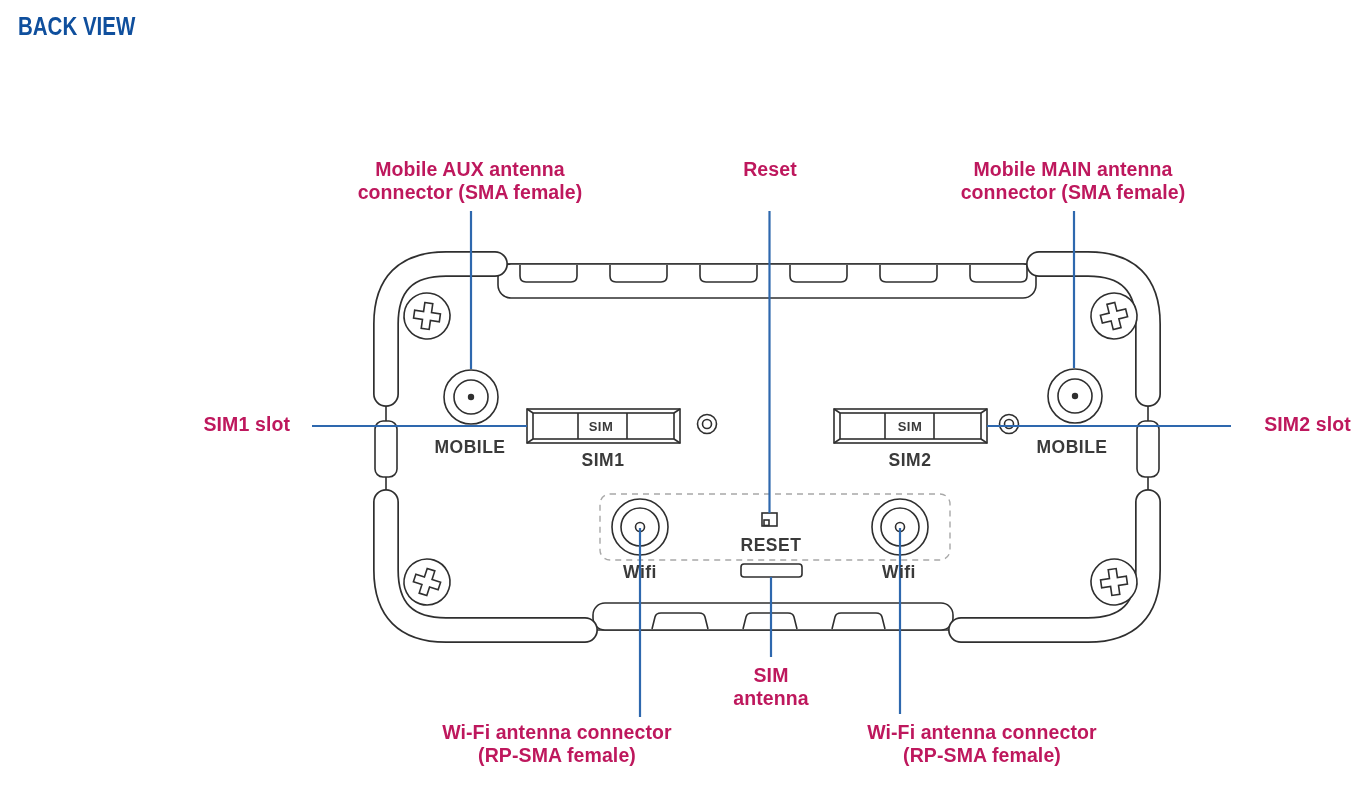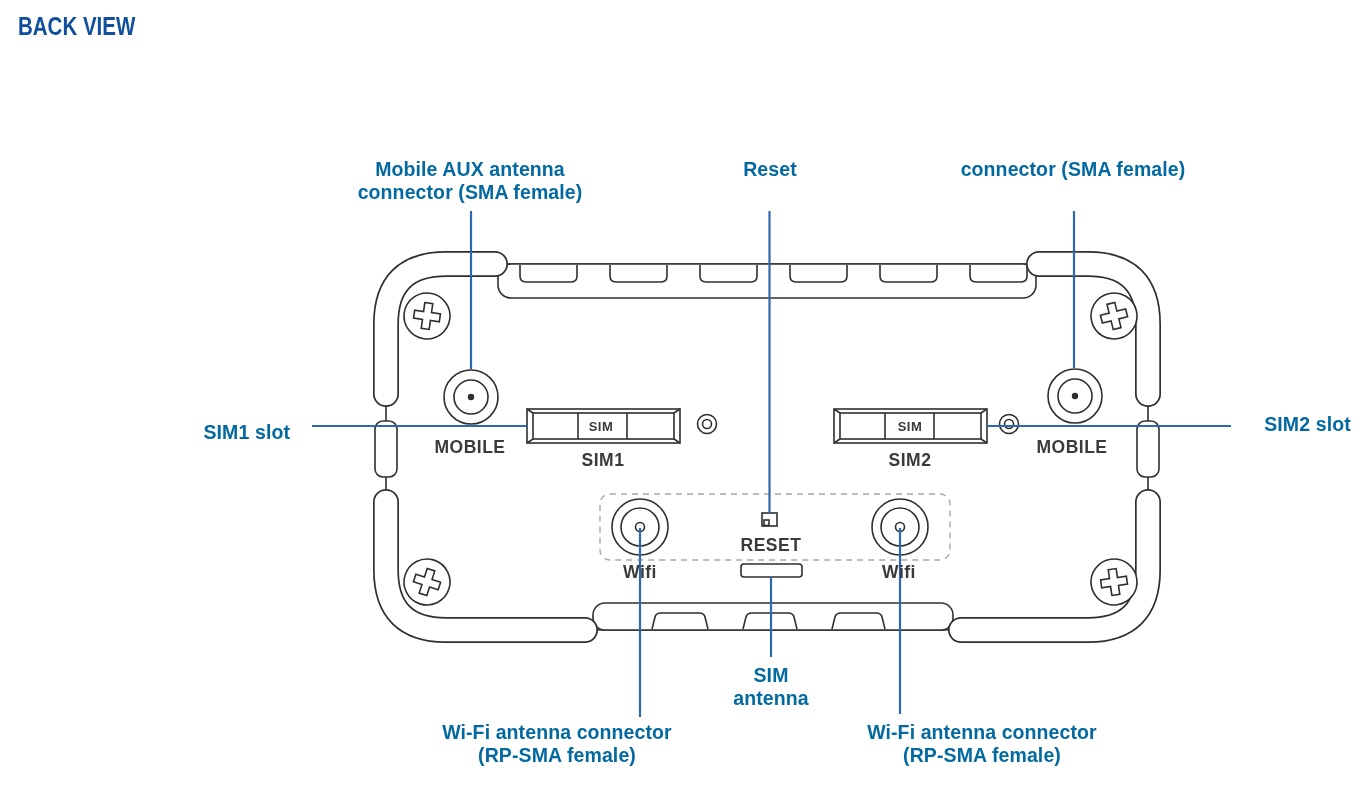--- a/index.html
+++ b/index.html
@@ -13,26 +13,26 @@
   .lnf{fill:#ffffff;stroke:#2f2f2f;stroke-width:1.6;}
   .band-o{fill:none;stroke:#2f2f2f;stroke-width:26;stroke-linecap:round;}
   .band-i{fill:none;stroke:#ffffff;stroke-width:22.6;stroke-linecap:round;}
   .dash{fill:none;stroke:#a8a8a8;stroke-width:1.4;stroke-dasharray:6 5;}
   .blue{fill:none;stroke:#2e68ae;stroke-width:2.2;}
   .dot{fill:#2f2f2f;stroke:none;}
   
   .dtxt{fill:#3a3a3a;font-family:"Liberation Sans",sans-serif;font-weight:bold;letter-spacing:0.5px;}
   
   .callout{
-    position:absolute;color:#0369a1;font-size:19.5px;line-height:23px;
+    position:absolute;color:#be185d;font-size:19.5px;line-height:23px;
     font-weight:bold;text-align:center;letter-spacing:0.1px;
   }
   .callout span{display:block;}
   .callout.left-align{text-align:left;}
-  .callout.right-align{text-align:right;margin-top:8px;}
+  .callout.right-align{text-align:right;}
   .page-title{
     position:absolute;left:18px;top:12px;color:#0f4f9d;font-size:25px;font-weight:bold;
     letter-spacing:0px;transform:scaleX(0.82);transform-origin:left top;white-space:nowrap;
   }
 </style>
 </head>
 <body>
 
 <div class="stage">
 
@@ -186,20 +186,21 @@
   <div class="callout" style="left:310px;top:158px;width:320px;">
     <span>Mobile AUX antenna</span>
     <span>connector (SMA female)</span>
   </div>
 
   <div class="callout" style="left:610px;top:158px;width:320px;">
     <span>Reset</span>
   </div>
 
   <div class="callout" style="left:913px;top:158px;width:320px;">
+    <span>Mobile MAIN antenna</span>
     <span>connector (SMA female)</span>
   </div>
 
   <div class="callout right-align" style="left:90px;top:413px;width:200px;">
     <span>SIM1 slot</span>
   </div>
 
   <div class="callout left-align" style="left:1250px;top:413px;width:115px;text-align:center;">
     <span>SIM2 slot</span>
   </div>

